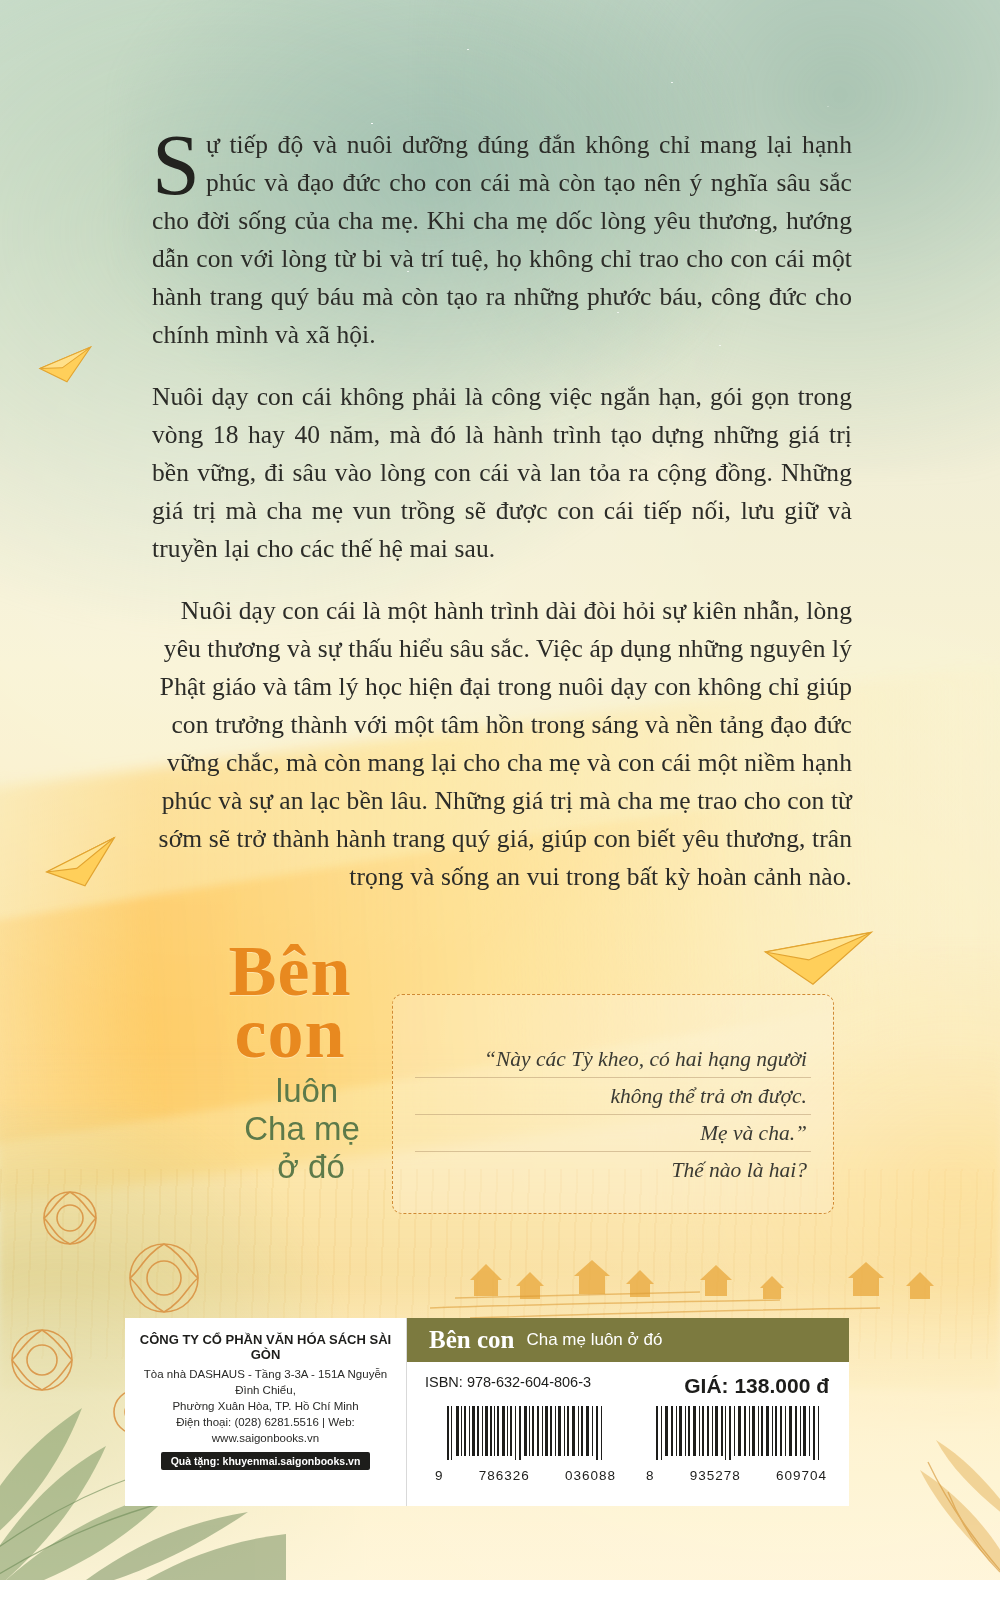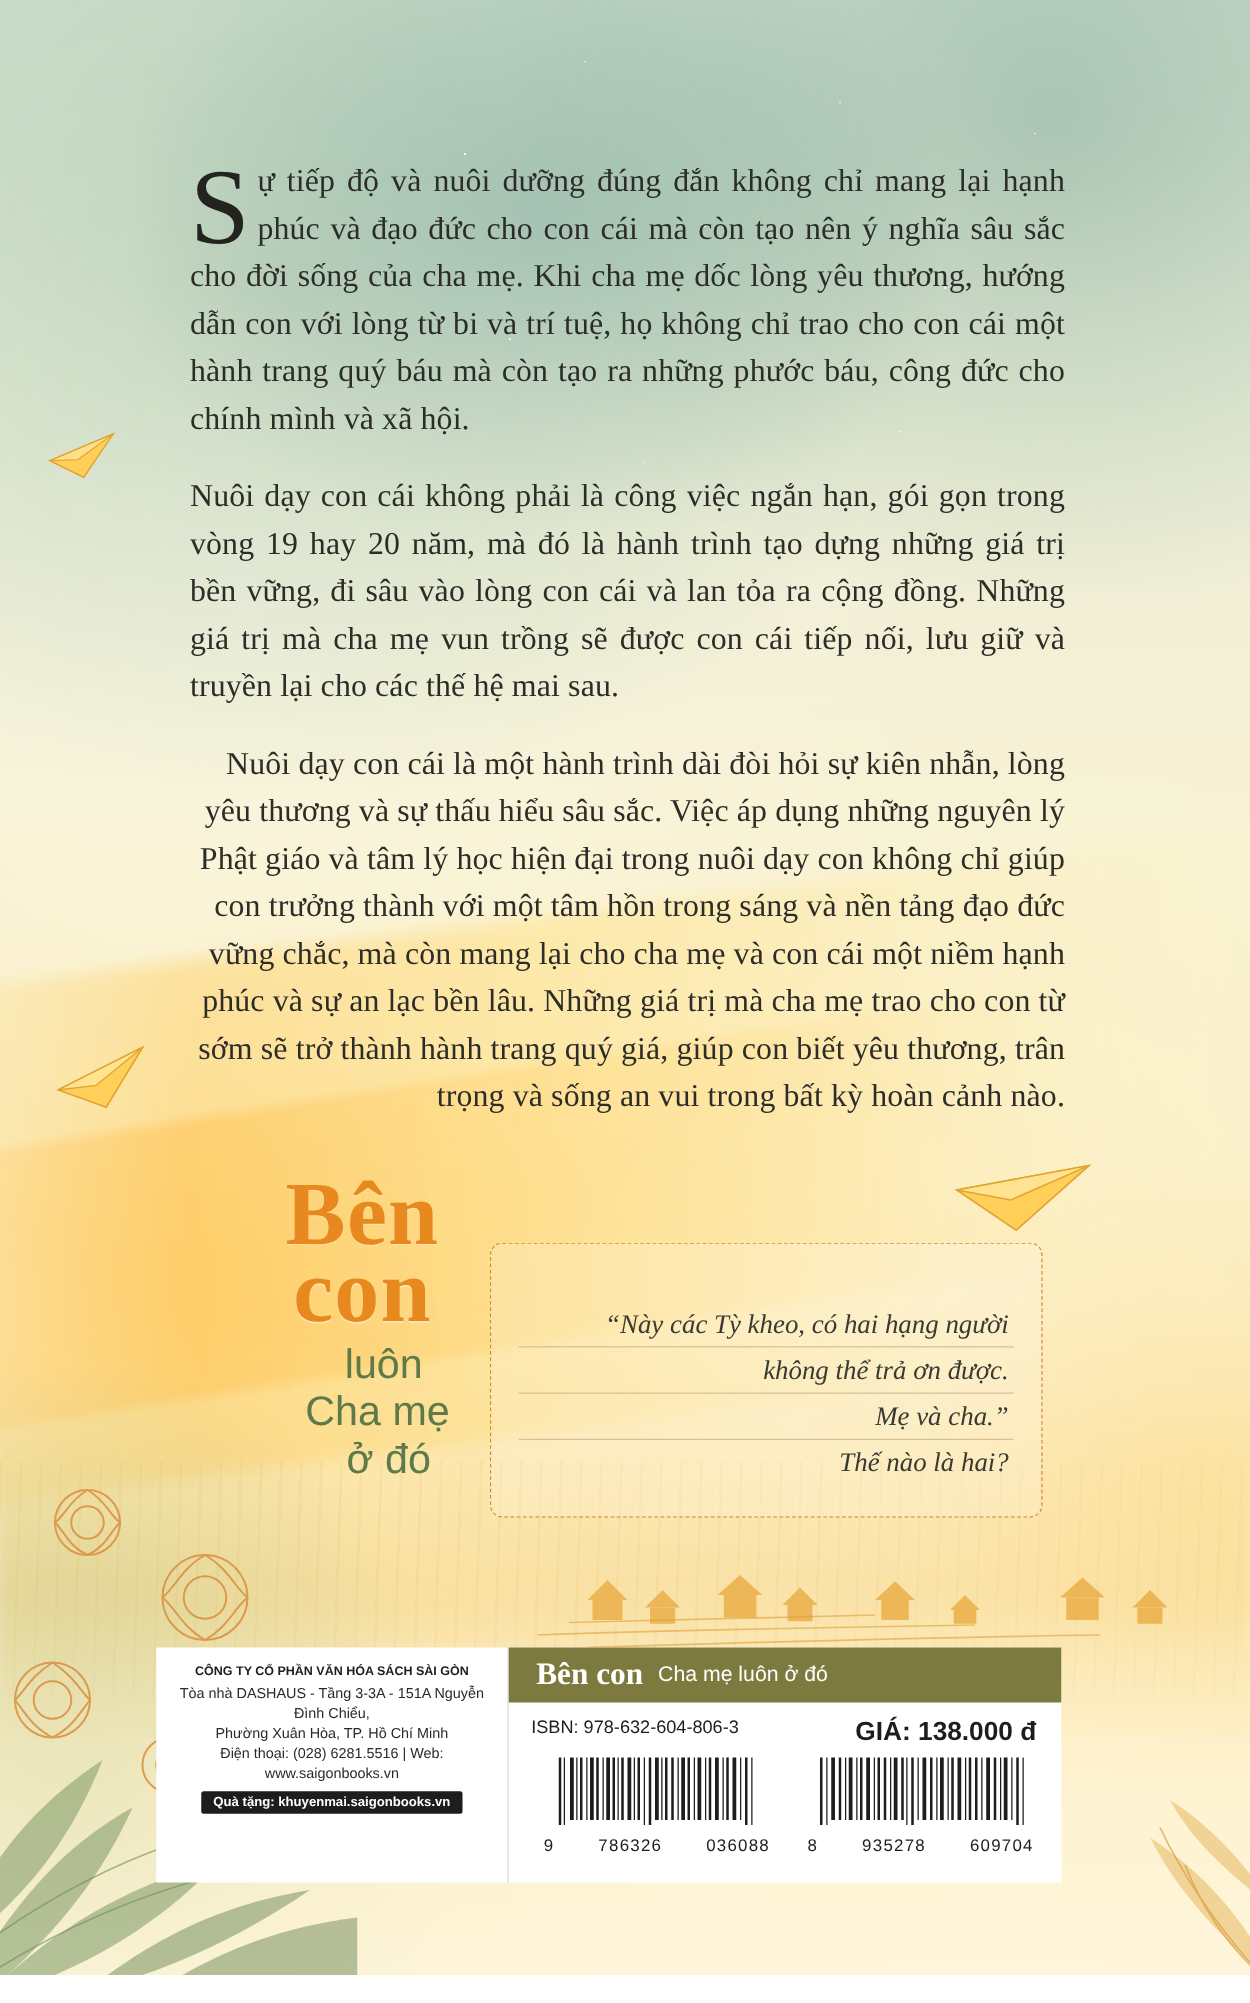--- a/index.html
+++ b/index.html
@@ -322,21 +322,21 @@
   #logo-mark { width: 34px; height: 34px; }
   #logo-text {
     font-family: "Liberation Sans", sans-serif;
     font-size: 24px;
     font-weight: 700;
     color: #1d1d1b;
     letter-spacing: 0.2px;
   }
   #company-name {
     font-family: "Liberation Sans", sans-serif;
-    font-size: 10px;
+    font-size: 13px;
     font-weight: 700;
     color: #1d1d1b;
     margin-bottom: 4px;
   }
   .addr {
     font-family: "Liberation Sans", sans-serif;
     font-size: 11.5px;
     line-height: 16px;
     color: #2a2a28;
   }
@@ -517,21 +517,21 @@
     <polygon points="2,32 88,6 44,56" fill="#ffcf5a" stroke="#e2a430" stroke-width="1.5"></polygon>
     <polygon points="2,32 88,6 38,34" fill="#ffe390" stroke="#e2a430" stroke-width="1.3"></polygon>
   </svg>
   <svg class="plane" id="plane-3" viewBox="0 0 130 84">
     <polygon points="4,46 126,10 64,78" fill="#ffcf5a" stroke="#e2a430" stroke-width="1.6"></polygon>
     <polygon points="4,46 126,10 56,50" fill="#ffe390" stroke="#e2a430" stroke-width="1.4"></polygon>
   </svg>
 
   <div id="blurb">
     <p class="para p1">Sự tiếp độ và nuôi dưỡng đúng đắn không chỉ mang lại hạnh phúc và đạo đức cho con cái mà còn tạo nên ý nghĩa sâu sắc cho đời sống của cha mẹ. Khi cha mẹ dốc lòng yêu thương, hướng dẫn con với lòng từ bi và trí tuệ, họ không chỉ trao cho con cái một hành trang quý báu mà còn tạo ra những phước báu, công đức cho chính mình và xã hội.</p>
-    <p class="para p2">Nuôi dạy con cái không phải là công việc ngắn hạn, gói gọn trong vòng 19 hay 20 năm, mà đó là hành trình tạo dựng những giá trị bền vững, đi sâu vào lòng con cái và lan tỏa ra cộng đồng. Những giá trị mà cha mẹ vun trồng sẽ được con cái tiếp nối, lưu giữ và truyền lại cho các thế hệ mai sau.</p>
+    <p class="para p2">Nuôi dạy con cái không phải là công việc ngắn hạn, gói gọn trong vòng 18 hay 40 năm, mà đó là hành trình tạo dựng những giá trị bền vững, đi sâu vào lòng con cái và lan tỏa ra cộng đồng. Những giá trị mà cha mẹ vun trồng sẽ được con cái tiếp nối, lưu giữ và truyền lại cho các thế hệ mai sau.</p>
     <p class="para p3">Nuôi dạy con cái là một hành trình dài đòi hỏi sự kiên nhẫn, lòng yêu thương và sự thấu hiểu sâu sắc. Việc áp dụng những nguyên lý Phật giáo và tâm lý học hiện đại trong nuôi dạy con không chỉ giúp con trưởng thành với một tâm hồn trong sáng và nền tảng đạo đức vững chắc, mà còn mang lại cho cha mẹ và con cái một niềm hạnh phúc và sự an lạc bền lâu. Những giá trị mà cha mẹ trao cho con từ sớm sẽ trở thành hành trang quý giá, giúp con biết yêu thương, trân trọng và sống an vui trong bất kỳ hoàn cảnh nào.</p>
   </div>
 
   <div id="title-block">
     <div id="title-main">
       <span class="ln1">Bên</span>
       <span class="ln2">con</span>
     </div>
     <div id="title-sub">
       <span class="ln ln-b">luôn</span>

